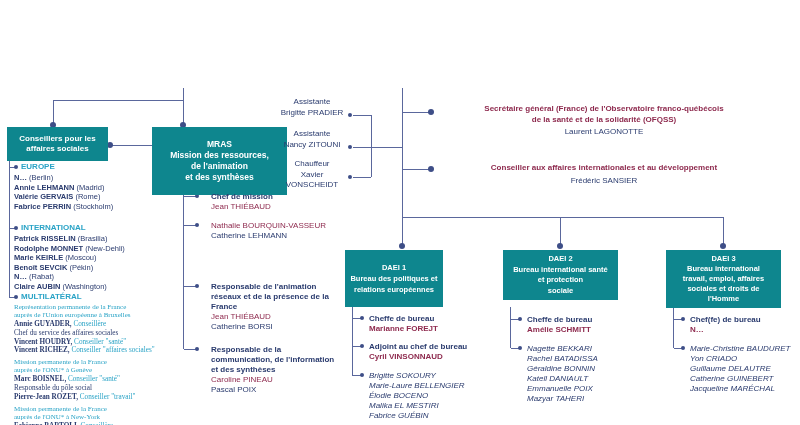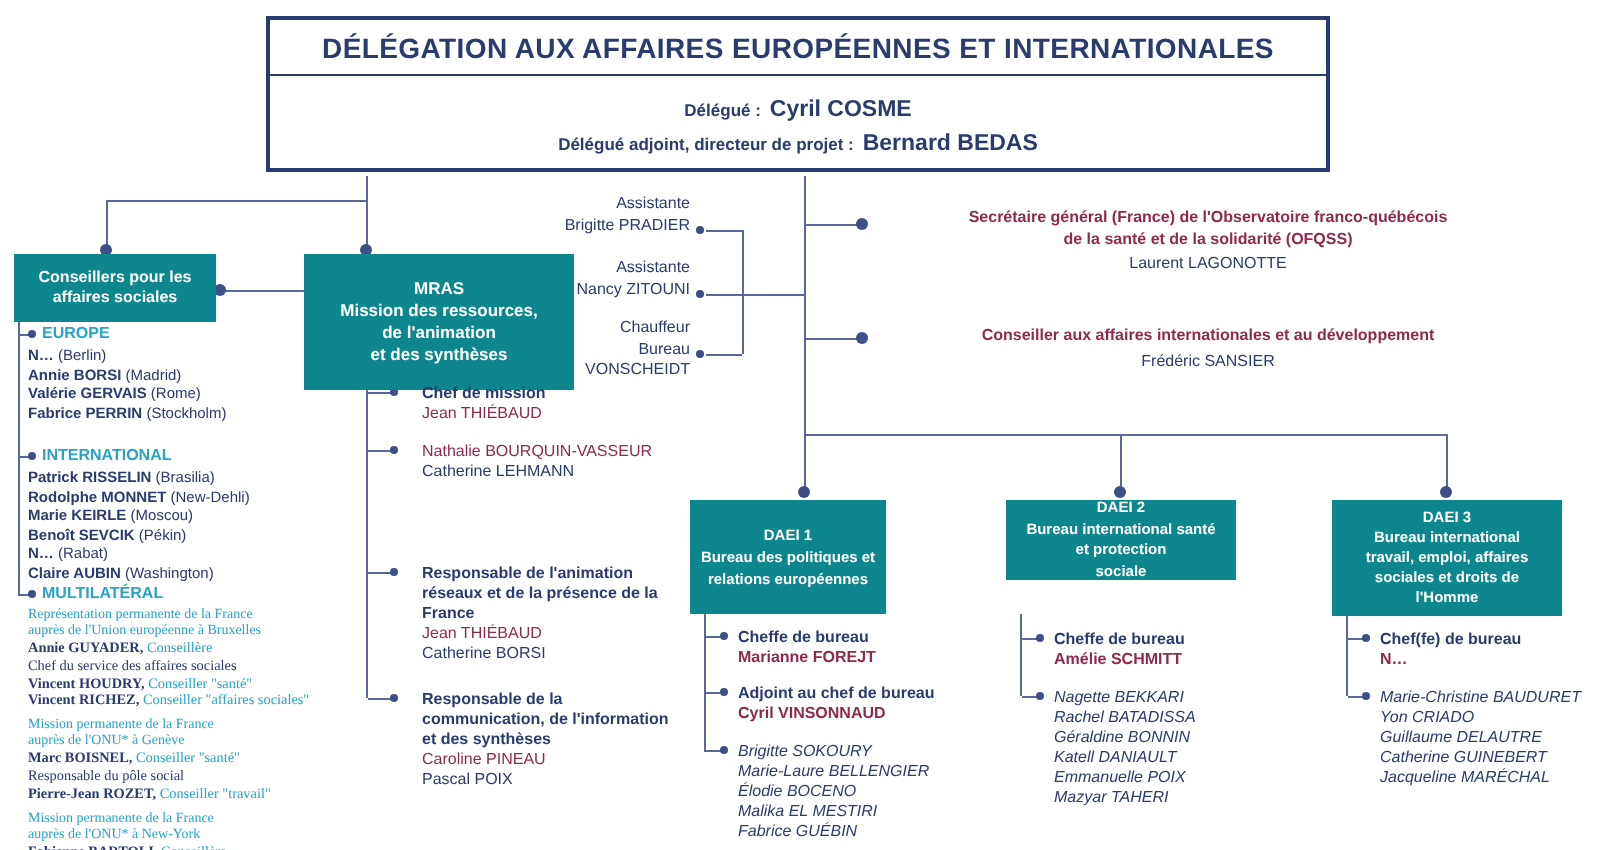--- a/index.html
+++ b/index.html
@@ -29,21 +29,21 @@
   .lsec{position:absolute;left:14px;width:162px;}
   .shdr{font-size:8px;font-weight:bold;color:#29a3c6;line-height:10px;margin-bottom:1px;margin-left:7px;}
   .mem{font-size:7.5px;line-height:9.5px;white-space:nowrap;}
   .mem .nm{font-weight:bold;}
   .grp{margin-bottom:3px;font-family:Liberation Serif, serif;}
   .loc-i{color:#29a3c6;font-size:7px;line-height:8px;white-space:pre-line;margin-bottom:1px;}
   .gline{font-size:7.2px;line-height:8.8px;white-space:nowrap;}
   .gline .nm{font-weight:bold;}
   .gline .rl{color:#29a3c6;}
   
-  .asst{position:absolute;left:253px;width:92px;text-align:right;font-size:8px;
+  .asst{position:absolute;left:266px;width:92px;text-align:center;font-size:8px;
         line-height:10.5px;white-space:pre-line;}
   
   .officer{position:absolute;left:436px;width:336px;text-align:center;}
   .off-title{color:#8e2a4e;font-weight:bold;font-size:8px;line-height:10.5px;white-space:pre-line;}
   .off-name{font-size:8px;line-height:11px;margin-top:1px;}
   
   .mras-item{position:absolute;left:211px;width:132px;}
   .mrole{font-size:8px;font-weight:bold;line-height:10px;white-space:pre-line;}
   .mname{font-size:8px;line-height:10px;}
   .mname.pri{color:#8e2a4e;font-weight:normal;}
@@ -113,51 +113,37 @@
       <div class="dot sm" style="left: 197px; top: 349px;"></div>
       <div class="dot sm" style="left: 362px; top: 318px;"></div>
       <div class="dot sm" style="left: 362px; top: 346px;"></div>
       <div class="dot sm" style="left: 362px; top: 375px;"></div>
       <div class="dot sm" style="left: 520px; top: 319px;"></div>
       <div class="dot sm" style="left: 520px; top: 348px;"></div>
       <div class="dot sm" style="left: 683px; top: 319px;"></div>
       <div class="dot sm" style="left: 683px; top: 348px;"></div>
     </div>
 
-  <div class="hdrbox">
-    <div class="org-title">DÉLÉGATION AUX AFFAIRES EUROPÉENNES ET INTERNATIONALES</div>
-    <div class="hdr-sep"></div>
-    <div class="hdr-sub">
-      <div>
-        <span class="lbl">Délégué :</span>
-        <span class="bigname">Cyril COSME</span>
-      </div>
-      <div>
-        <span class="lbl">Délégué adjoint, directeur de projet :</span>
-        <span class="bigname">Bernard BEDAS</span>
-      </div>
-    </div>
-  </div>
 
   <div class="tealbox" id="conseillers-box">
     <span style="white-space:pre-line">Conseillers pour les
 affaires sociales</span>
   </div>
   <div class="tealbox" id="mras-box">
     <span style="white-space:pre-line">MRAS
 Mission des ressources,
 de l'animation
 et des synthèses</span>
   </div>
 
   <div id="left-col">
       <div class="lsec" style="top: 162px;">
         <div class="shdr">EUROPE</div>
         <div class="mem"><span class="nm">N…</span><span> (Berlin)</span></div>
-        <div class="mem"><span class="nm">Annie BORSI</span><span> (Madrid)</span></div>
+        <div class="mem"><span class="nm">Annie LEHMANN</span><span> (Madrid)</span></div>
         <div class="mem"><span class="nm">Valérie GERVAIS</span><span> (Rome)</span></div>
         <div class="mem"><span class="nm">Fabrice PERRIN</span><span> (Stockholm)</span></div>
       </div>
       <div class="lsec" style="top: 223px;">
         <div class="shdr">INTERNATIONAL</div>
         <div class="mem"><span class="nm">Patrick RISSELIN</span><span> (Brasilia)</span></div>
         <div class="mem"><span class="nm">Rodolphe MONNET</span><span> (New-Dehli)</span></div>
         <div class="mem"><span class="nm">Marie KEIRLE</span><span> (Moscou)</span></div>
         <div class="mem"><span class="nm">Benoît SEVCIK</span><span> (Pékin)</span></div>
         <div class="mem"><span class="nm">N…</span><span> (Rabat)</span></div>
@@ -183,21 +169,21 @@
         <div class="grp">
           <div class="loc-i">Mission permanente de la France
 auprès de l'ONU* à New-York</div>
           <div class="gline"><span class="nm">Fabienne BARTOLI,</span><span class="rl"> Conseillère</span></div>
         </div>
       </div>
     </div>
   <div id="assistants">
       <div class="asst" style="top: 97px;"><div>Assistante</div><div>Brigitte PRADIER</div></div>
       <div class="asst" style="top: 129px;"><div>Assistante</div><div>Nancy ZITOUNI</div></div>
-      <div class="asst" style="top: 159px;"><div>Chauffeur</div><div>Bureau
+      <div class="asst" style="top: 159px;"><div>Chauffeur</div><div>Xavier
 VONSCHEIDT</div></div>
     </div>
   <div id="mras-list">
       <div class="mras-item" style="top: 192px;">
         <div class="mrole">Chef de mission</div>
         <div class="mname pri">Jean THIÉBAUD</div>
       </div>
       <div class="mras-item" style="top: 221px;">
         <div class="mname pri">Nathalie BOURQUIN-VASSEUR</div>
         <div class="mname">Catherine LEHMANN</div>
@@ -229,21 +215,21 @@
         <div class="dlead-role">Adjoint au chef de bureau</div>
         <div class="dlead-name">Cyril VINSONNAUD</div>
       </div>
       <div class="dblock" style="left: 369px; top: 371px;">
         <div class="dstaff">Brigitte SOKOURY</div>
         <div class="dstaff">Marie-Laure BELLENGIER</div>
         <div class="dstaff">Élodie BOCENO</div>
         <div class="dstaff">Malika EL MESTIRI</div>
         <div class="dstaff">Fabrice GUÉBIN</div>
       </div>
-      <div class="tealbox" style="left: 503px; top: 250px; width: 115px; height: 40px; font-size: 7.5px; line-height: 10.5px;"><span style="white-space: pre-line;">DAEI 2
+      <div class="tealbox" style="left: 503px; top: 250px; width: 115px; height: 50px; font-size: 7.5px; line-height: 10.5px;"><span style="white-space: pre-line;">DAEI 2
 Bureau international santé
 et protection
 sociale</span></div>
       <div class="dblock" style="left: 527px; top: 315px;">
         <div class="dlead-role">Cheffe de bureau</div>
         <div class="dlead-name">Amélie SCHMITT</div>
       </div>
       <div class="dblock" style="left: 527px; top: 344px;">
         <div class="dstaff">Nagette BEKKARI</div>
         <div class="dstaff">Rachel BATADISSA</div>

